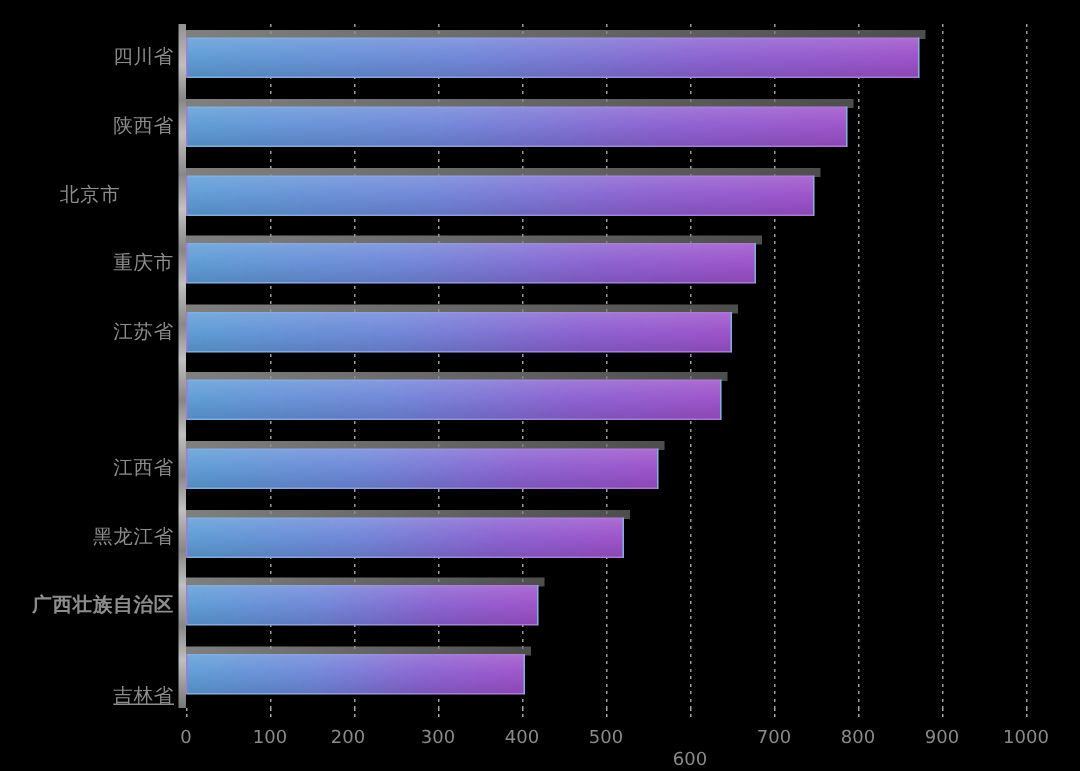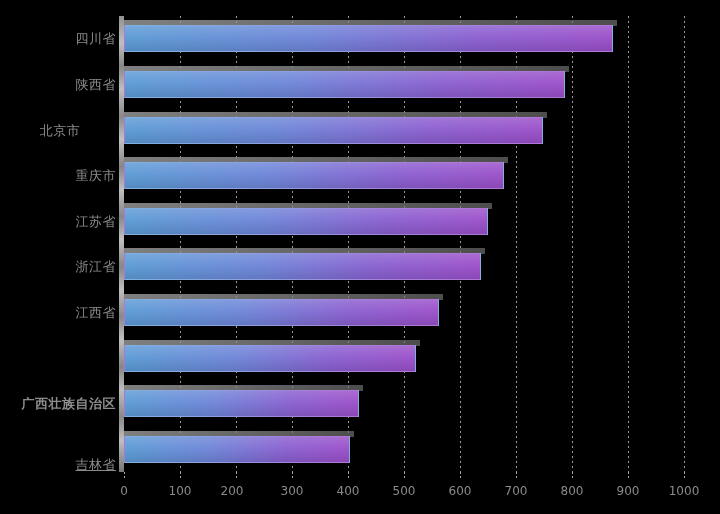--- a/index.html
+++ b/index.html
@@ -141,22 +141,22 @@
 <body>
 
 <div id="chart-root">
 
   <div id="cat-labels">
       <div class="cat-label" style="top: 30.5px;">四川省</div>
       <div class="cat-label" style="top: 76.5px;">陕西省</div>
       <div class="cat-label" style="top: 122.5px; text-align: center;">北京市</div>
       <div class="cat-label" style="top: 167.5px;">重庆市</div>
       <div class="cat-label" style="top: 213.5px;">江苏省</div>
-      <div class="cat-label" style="top: 258.5px;">浙江省</div>
       <div class="cat-label" style="top: 304.5px;">江西省</div>
+      <div class="cat-label" style="top: 350.5px;">黑龙江省</div>
       <div class="cat-label" style="top: 395.5px; font-weight: bold;">广西壮族自治区</div>
       <div class="cat-label" style="top: 457px; text-decoration: underline;">吉林省</div>
     </div>
 
   <div id="y-axis-line"></div>
 
   <div id="plot-area">
       <div class="gridline" style="left: 56px;"></div>
       <div class="gridline" style="left: 112px;"></div>
       <div class="gridline" style="left: 168px;"></div>
@@ -236,21 +236,21 @@
       <div class="xtick-label" style="left: 180px;">100</div>
       <div class="tickmark" style="left: 236px;"></div>
       <div class="xtick-label" style="left: 232px;">200</div>
       <div class="tickmark" style="left: 292px;"></div>
       <div class="xtick-label" style="left: 292px;">300</div>
       <div class="tickmark" style="left: 348px;"></div>
       <div class="xtick-label" style="left: 348px;">400</div>
       <div class="tickmark" style="left: 404px;"></div>
       <div class="xtick-label" style="left: 404px;">500</div>
       <div class="tickmark" style="left: 460px;"></div>
-      <div class="xtick-label" style="left: 460px;">600</div>
+      <div class="xtick-label" style="left: 460px; margin-top: 15px;">600</div>
       <div class="tickmark" style="left: 516px;"></div>
       <div class="xtick-label" style="left: 516px;">700</div>
       <div class="tickmark" style="left: 572px;"></div>
       <div class="xtick-label" style="left: 572px;">800</div>
       <div class="tickmark" style="left: 628px;"></div>
       <div class="xtick-label" style="left: 628px;">900</div>
       <div class="tickmark" style="left: 684px;"></div>
       <div class="xtick-label" style="left: 684px;">1000</div>
     </div>
 

